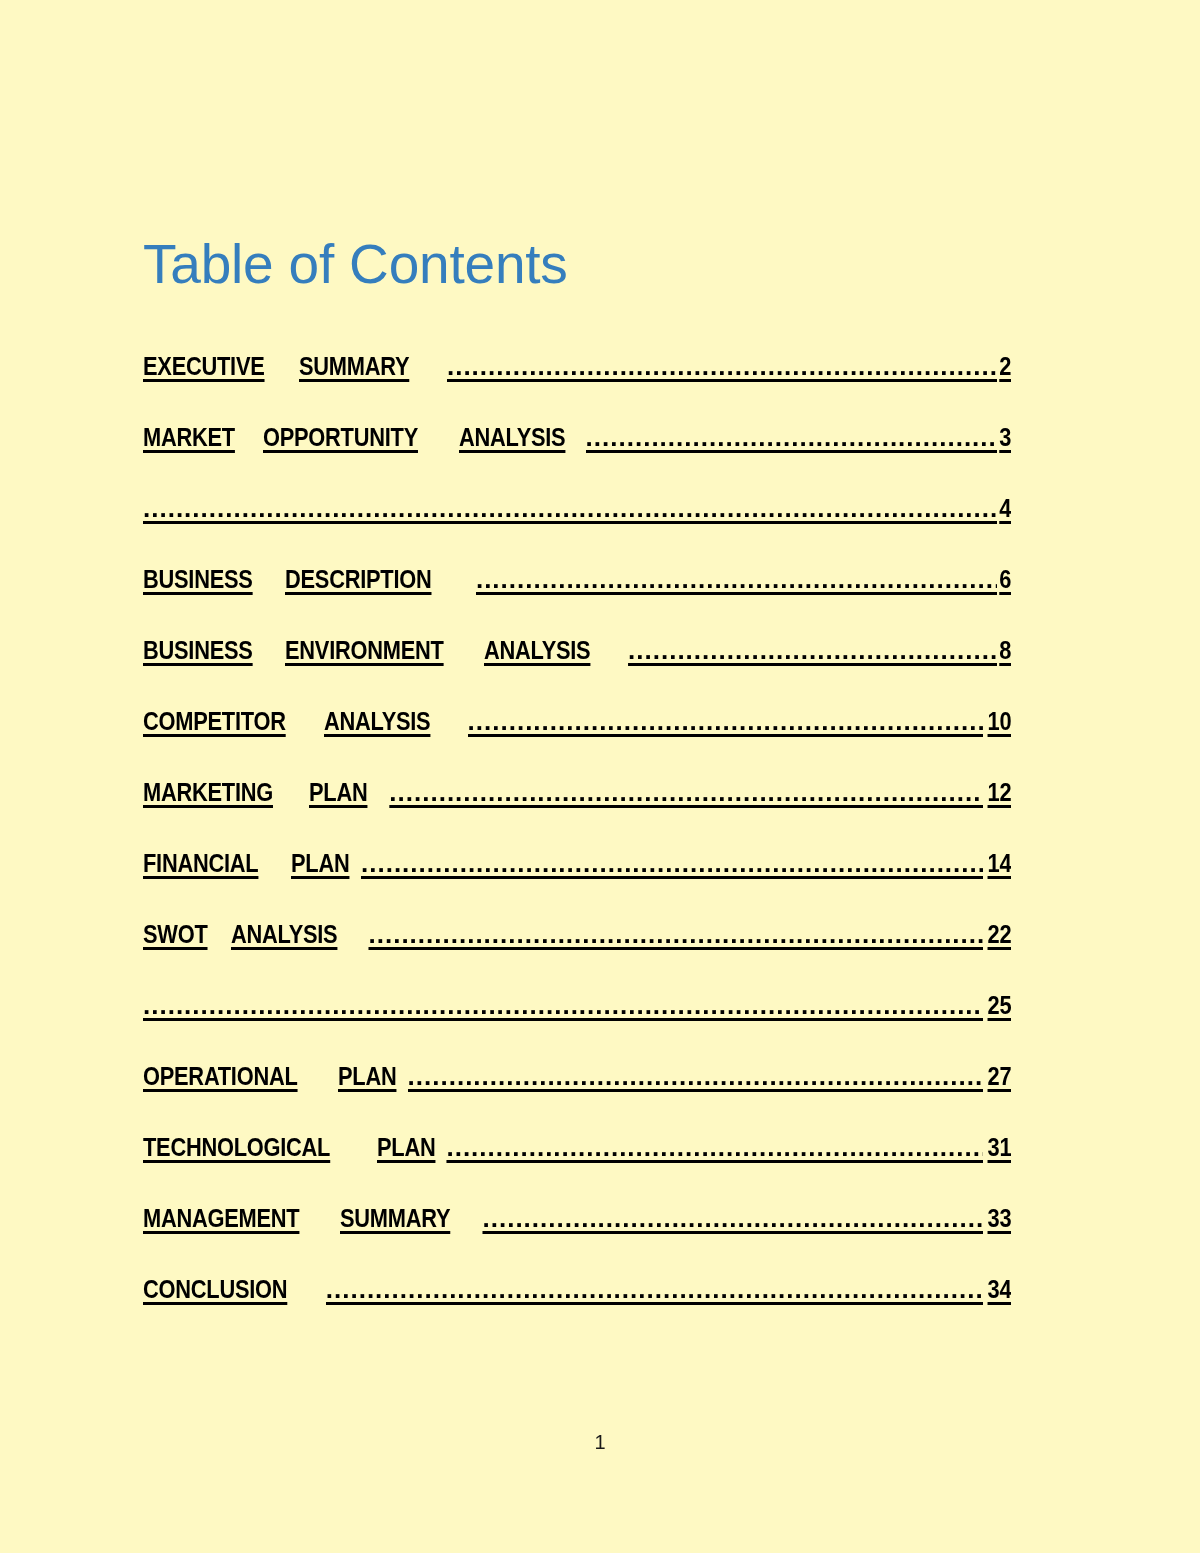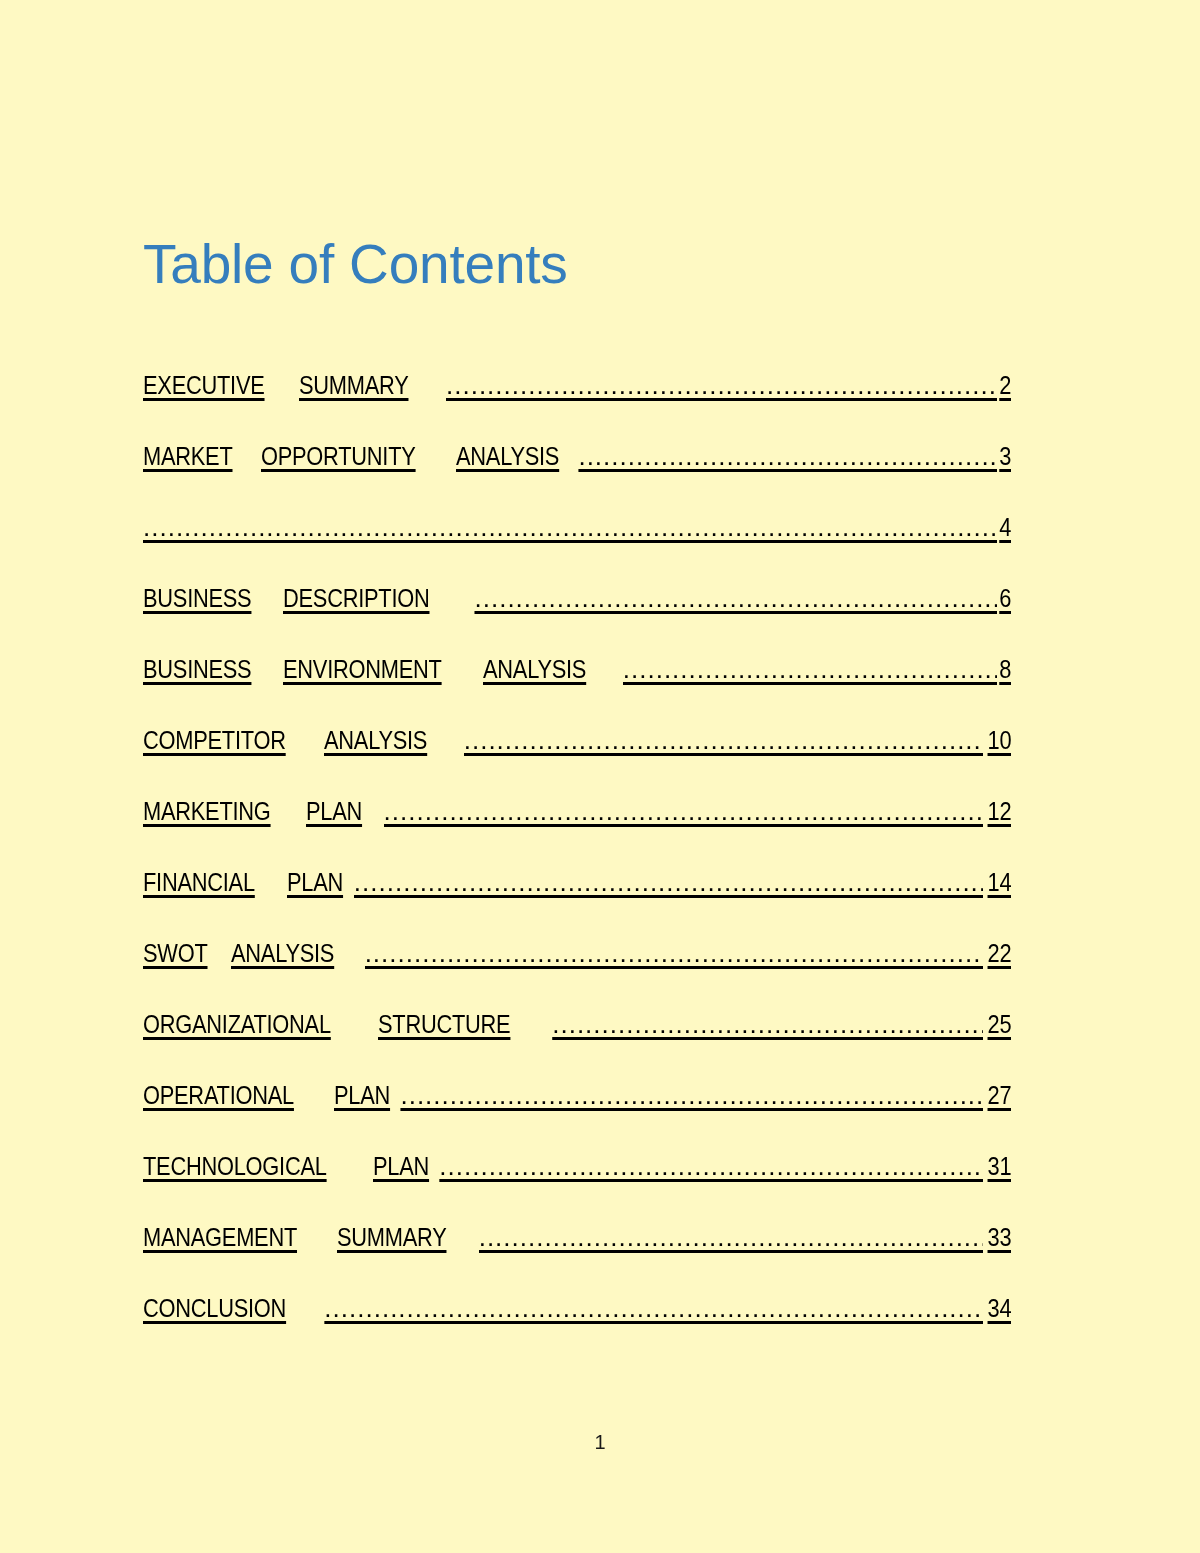--- a/index.html
+++ b/index.html
@@ -35,25 +35,25 @@
     position: absolute;
     left: 143px;
     top: 330px;
     width: 868px;
   }
 
   .toc-entry {
     position: relative;
     height: 71px;
     display: flex;
-    align-items: flex-end;
+    align-items: center;
     font-family: "Liberation Sans Narrow", "Liberation Sans", "DejaVu Sans", sans-serif;
     font-size: 26px;
     line-height: 32px;
-    font-weight: normal;
+    font-weight: bold;
     color: #000000;
     white-space: nowrap;
     letter-spacing: -0.3px;
   }
 
   
   .toc-words {
     flex: 0 0 auto;
     display: flex;
     align-items: baseline;
@@ -221,26 +221,20 @@
           <span class="toc-gap">&nbsp;</span>
           <span class="toc-word">ANALYSIS</span>
           <span class="toc-gap ">&nbsp;</span>
         </span>
         <span class="toc-tail">
           <span class="toc-dots">........................................................................................................................................................................................................</span>
           <span class="toc-page">22</span>
         </span>
       </div>
       <div class="toc-entry">
-        <span class="toc-words">
-          <span class="toc-word">ORGANIZATIONAL</span>
-          <span class="toc-gap">&nbsp;</span>
-          <span class="toc-word">STRUCTURE</span>
-          <span class="toc-gap wide">&nbsp;</span>
-        </span>
         <span class="toc-tail">
           <span class="toc-dots">........................................................................................................................................................................................................</span>
           <span class="toc-page">25</span>
         </span>
       </div>
       <div class="toc-entry">
         <span class="toc-words">
           <span class="toc-word">OPERATIONAL</span>
           <span class="toc-gap">&nbsp;</span>
           <span class="toc-word">PLAN</span>

